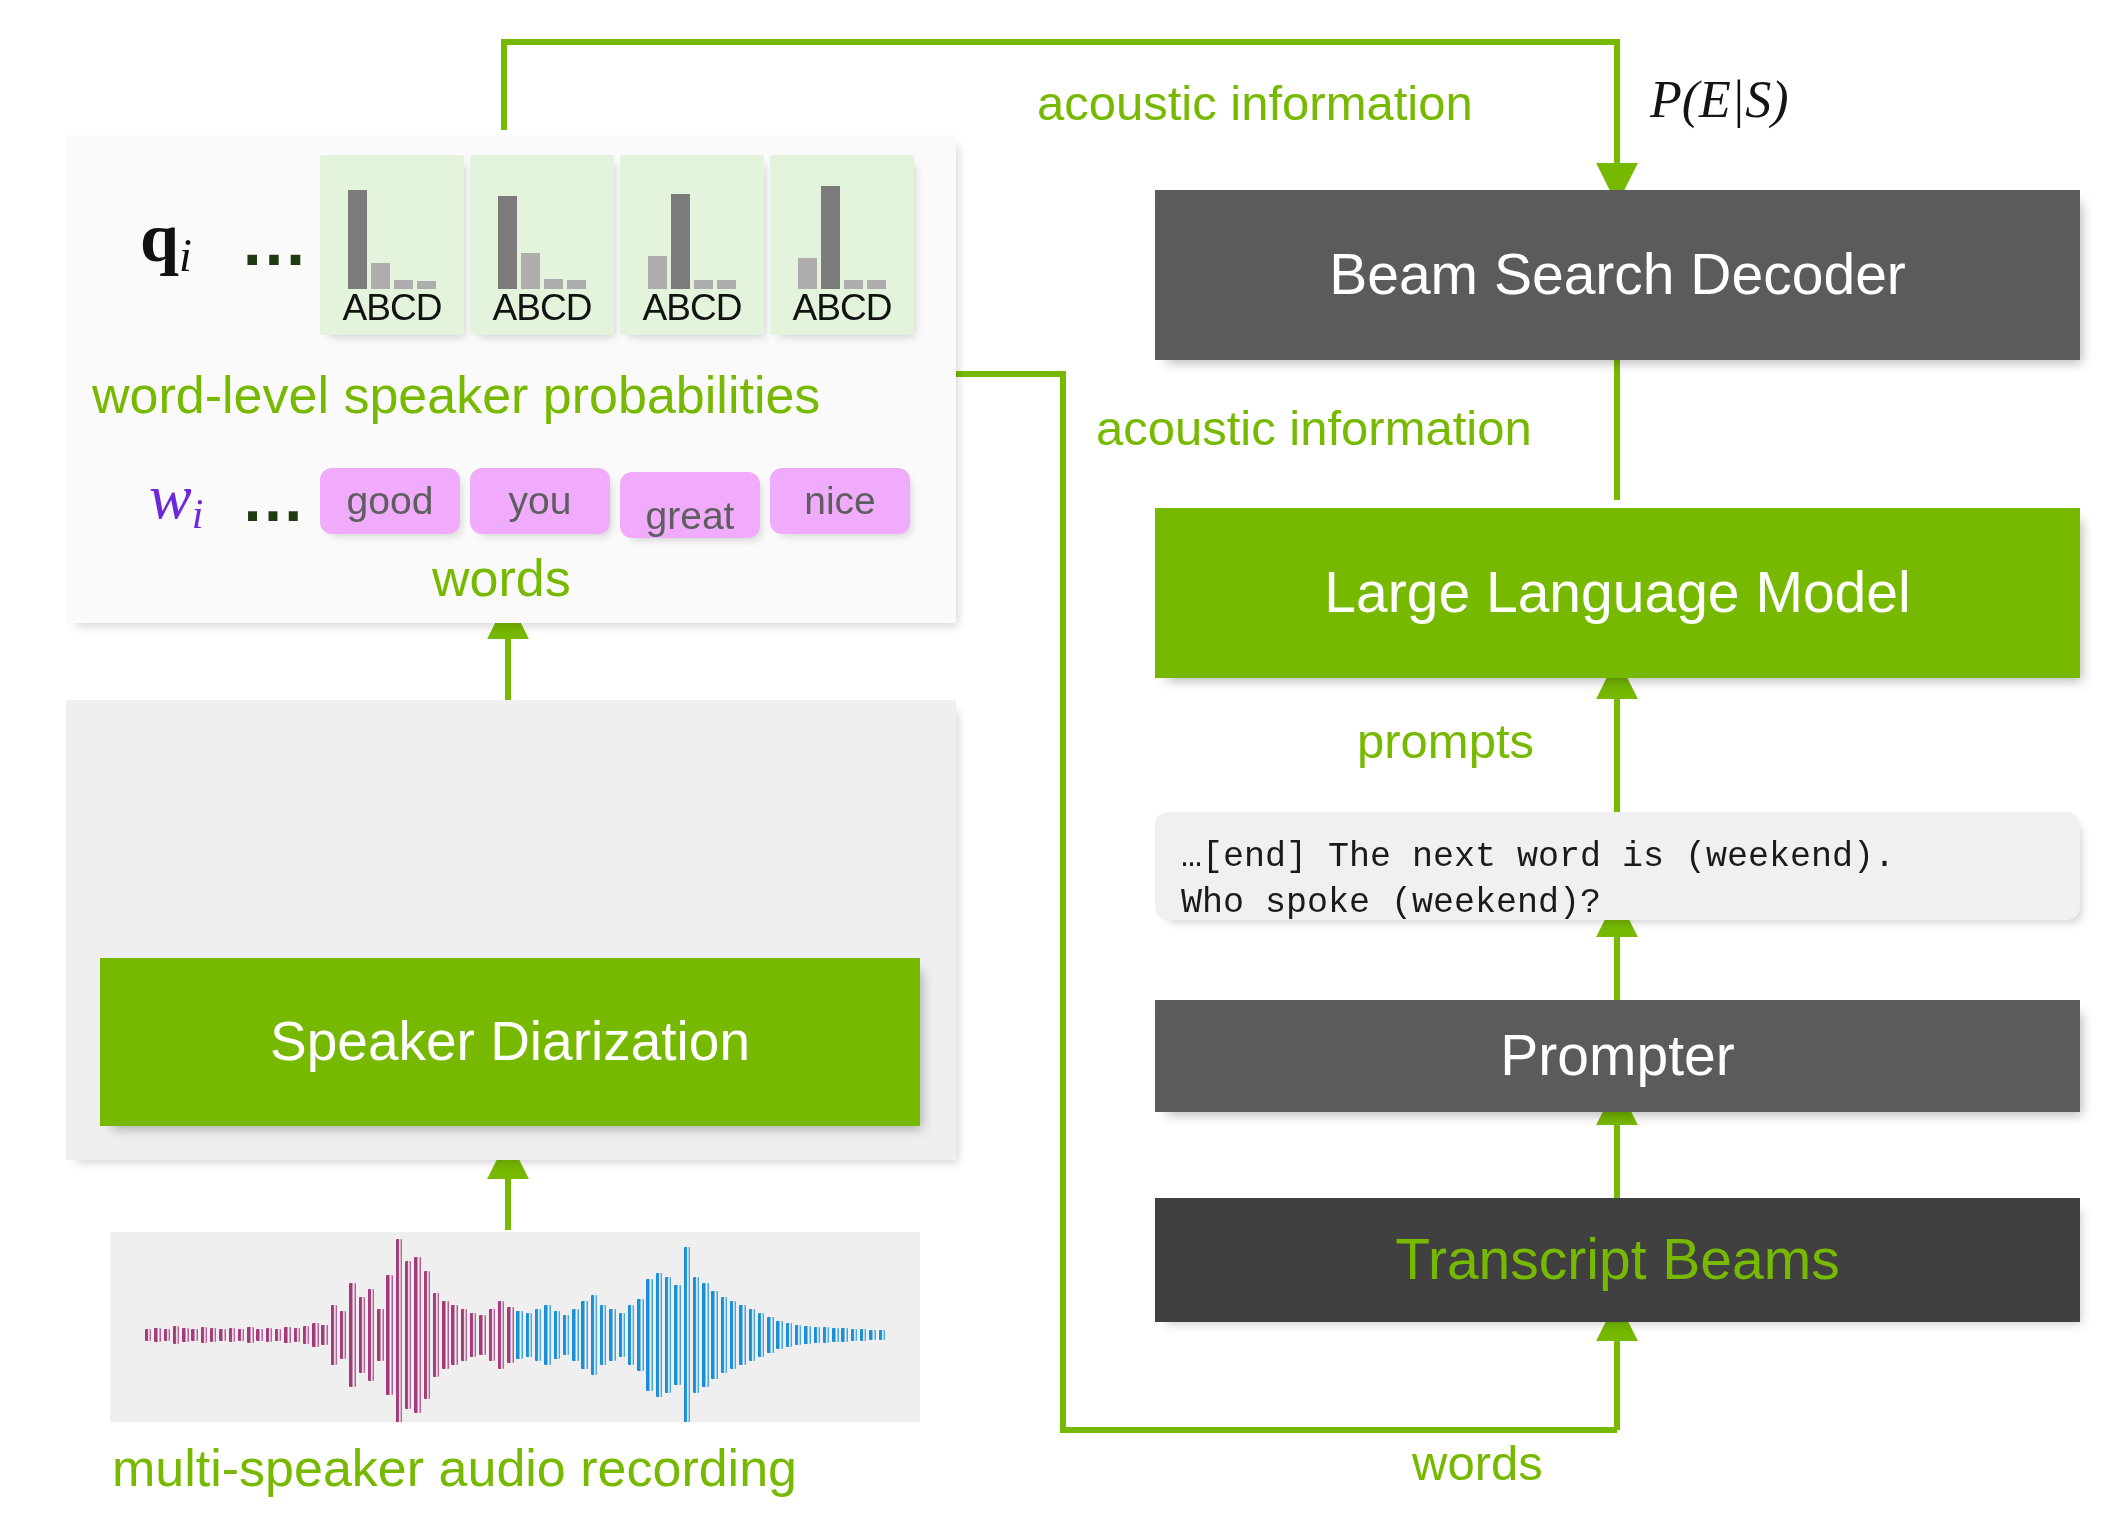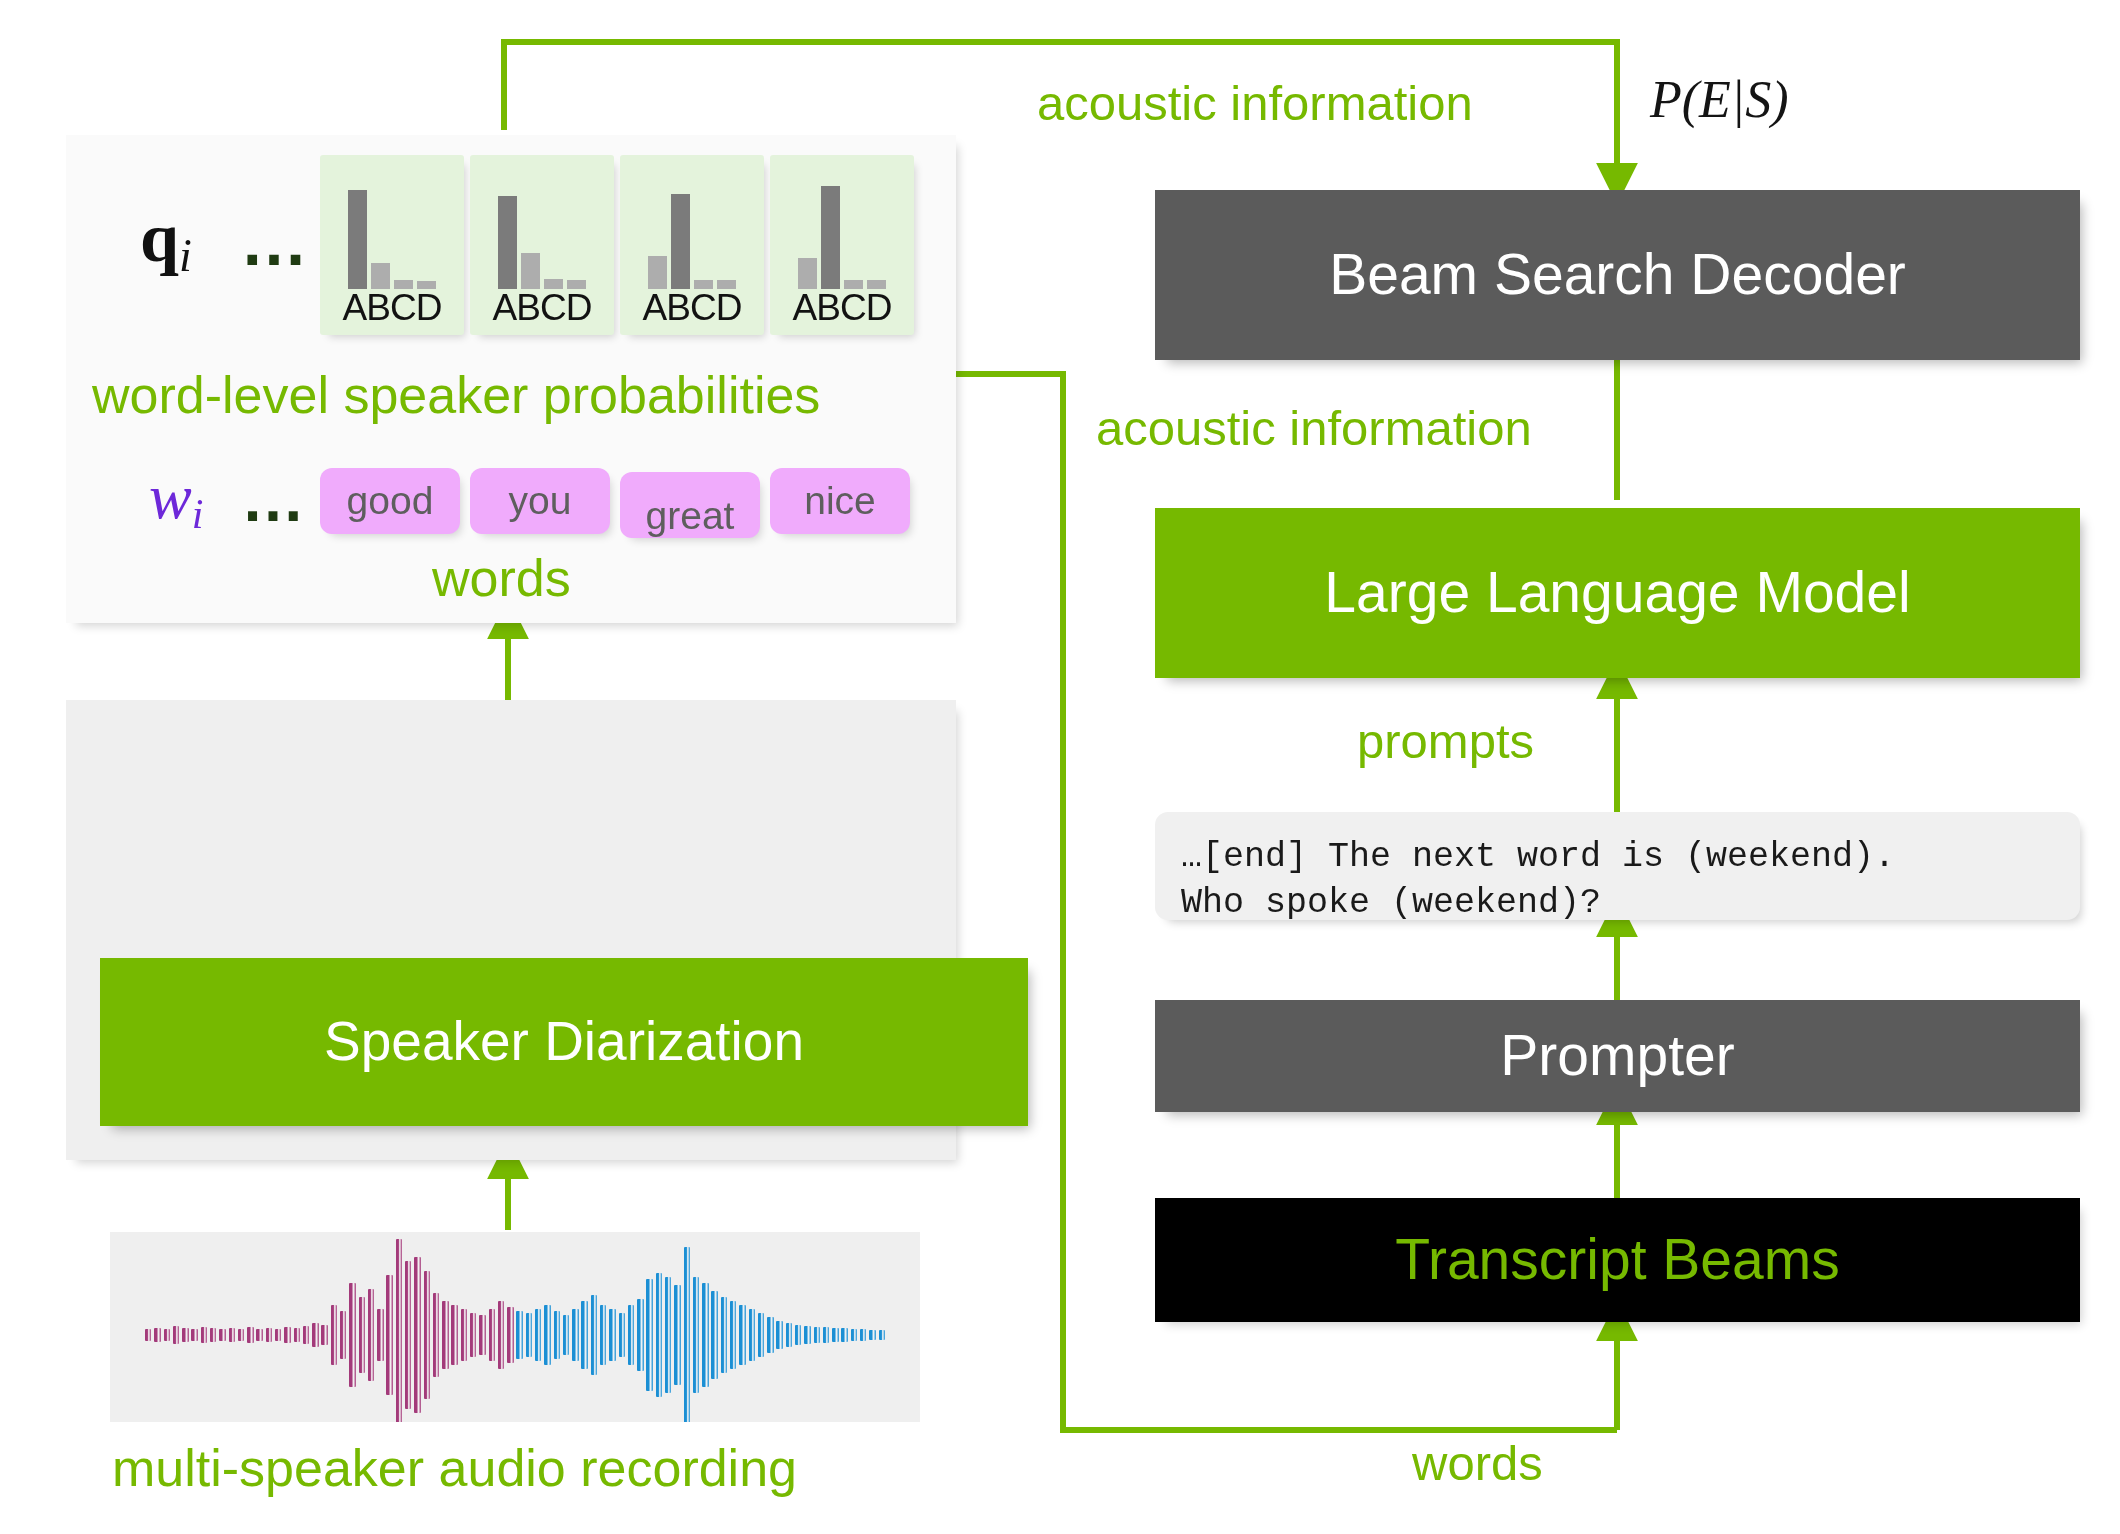--- a/index.html
+++ b/index.html
@@ -26,21 +26,21 @@
   }
 
   
   .box{
     position:absolute;display:flex;align-items:center;justify-content:center;
     text-align:center;line-height:1.12;
     box-shadow:7px 8px 11px -5px rgba(0,0,0,.28);
   }
   .box-green{background:#76B900;color:#ffffff;}
   .box-dark{background:#5B5B5B;color:#ffffff;}
-  .box-pale{background:#000000;color:#76B900;box-shadow:6px 7px 10px -5px rgba(0,0,0,.20);}
+  .box-pale{background:#404040;color:#76B900;box-shadow:6px 7px 10px -5px rgba(0,0,0,.20);}
 
   
   .histcard{
     position:absolute;background:#E4F3DC;border-radius:3px;
     box-shadow:5px 6px 8px -4px rgba(0,0,0,.17);
     overflow:visible;
   }
   .histbars{position:absolute;left:0;right:0;bottom:46px;height:108px;
     display:flex;align-items:flex-end;justify-content:center;gap:4px;}
   .histbars i{display:block;width:19px;background:#ADADAD;}
@@ -197,21 +197,21 @@
   </div>
   <div class="chip" style="left:770px;top:468px;width:140px;height:66px;">
     <span>nice</span>
   </div>
 
   <div class="lbl greentext" style="left:432px;top:548px;font-size:52px;">words</div>
 
   <div class="panel-grey" style="left:66px;top:700px;width:890px;height:460px;"></div>
 
 
-  <div class="box box-green" style="left:100px;top:958px;width:928px;height:168px;text-align:center;">
+  <div class="box box-green" style="left:100px;top:958px;width:820px;height:168px;text-align:center;">
     <div style="font-size:55px;">Speaker Diarization</div>
   </div>
 
   <div class="wavebox" style="left:110px;top:1232px;width:810px;height:190px;">
     <div class="wave" id="wavelayer">
         <i style="left: 35px; top: 96.6px; width: 6.4px; height: 12px; background: linear-gradient(90deg, rgb(163, 58, 122) 0%, rgb(163, 58, 122) 40%, rgba(255, 255, 255, 0.55) 62%, rgb(163, 58, 122) 100%);"></i>
         <i style="left: 44.2861px; top: 95.6px; width: 6.4px; height: 14px; background: linear-gradient(90deg, rgb(163, 58, 122) 0%, rgb(163, 58, 122) 40%, rgba(255, 255, 255, 0.55) 62%, rgb(163, 58, 122) 100%);"></i>
         <i style="left: 53.5722px; top: 96.6px; width: 6.4px; height: 12px; background: linear-gradient(90deg, rgb(163, 58, 122) 0%, rgb(163, 58, 122) 40%, rgba(255, 255, 255, 0.55) 62%, rgb(163, 58, 122) 100%);"></i>
         <i style="left: 62.8582px; top: 93.6px; width: 6.4px; height: 18px; background: linear-gradient(90deg, rgb(163, 58, 122) 0%, rgb(163, 58, 122) 40%, rgba(255, 255, 255, 0.55) 62%, rgb(163, 58, 122) 100%);"></i>
         <i style="left: 72.1443px; top: 95.6px; width: 6.4px; height: 14px; background: linear-gradient(90deg, rgb(163, 58, 122) 0%, rgb(163, 58, 122) 40%, rgba(255, 255, 255, 0.55) 62%, rgb(163, 58, 122) 100%);"></i>

